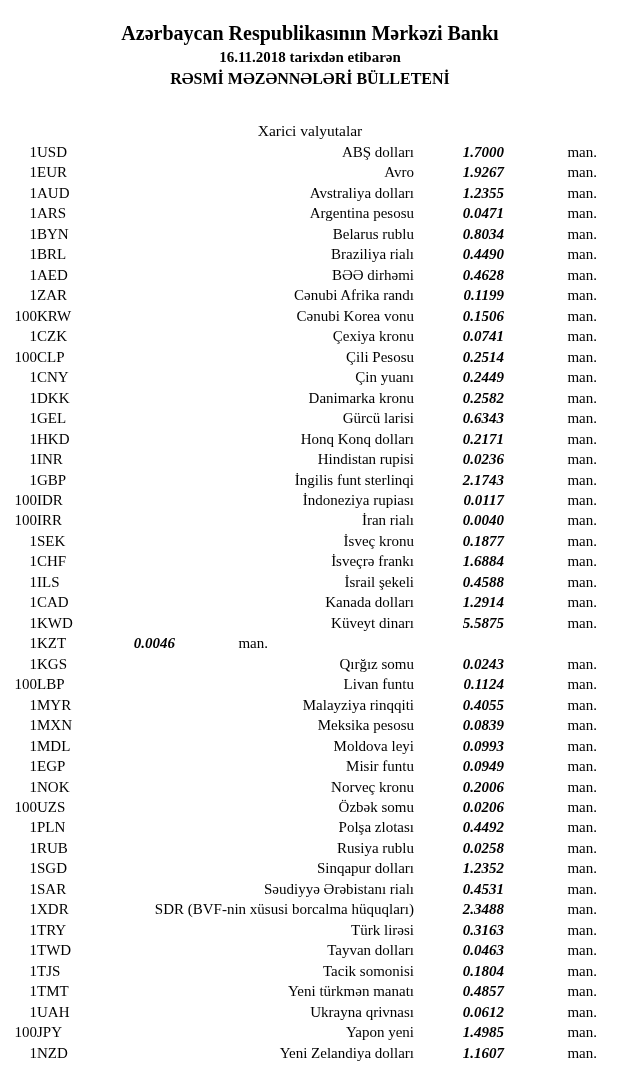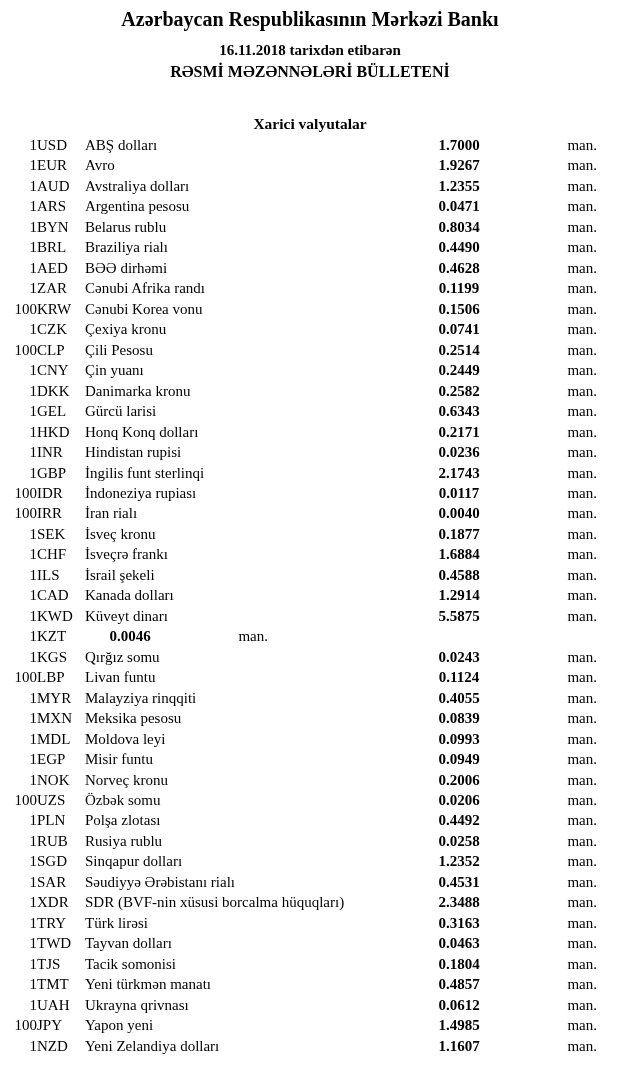--- a/index.html
+++ b/index.html
@@ -11,46 +11,46 @@
     width: 620px;
     height: 1073px;
     color: #000000;
     font-family: "Liberation Serif", "DejaVu Serif", serif;
     overflow: hidden;
   }
   .page {
     width: 620px;
     height: 1073px;
     box-sizing: border-box;
-    padding-top: 6px;
+    padding-top: 20px;
   }
   .hdr {
     text-align: center;
     font-weight: bold;
   }
   .bank-name {
     font-size: 20px;
     line-height: 26px;
   }
   .date-line {
     font-size: 15px;
     line-height: 22px;
-    margin-top: 7px;
+    margin-top: 0;
   }
   .subtitle {
     font-size: 15.5px;
     line-height: 22px;
   }
   .bulletin-title {
     font-size: 16px;
     line-height: 22px;
   }
   .section-title {
     text-align: center;
-    font-weight: bold;
+    font-weight: normal;
     font-size: 15.5px;
     line-height: 20px;
     margin-top: 31px;
   }
   .table {
     margin-top: 3px;
     box-sizing: border-box;
     padding-right: 23px;
   }
   .row {
@@ -66,26 +66,28 @@
   }
   .code {
     width: 48px;
     flex: 0 0 auto;
   }
   .name {
     flex: 1 1 auto;
     padding-left: 0px;
     white-space: nowrap;
     overflow: hidden;
+    text-align: right;
   }
   .rate {
     flex: 0 0 auto;
     width: 90px;
-    text-align: center;
+    text-align: right;
     font-weight: bold;
+    font-style: italic;
   }
   .unit {
     flex: 0 0 auto;
     width: 47px;
     text-align: right;
     margin-left: 46px;
   }
 </style>
 </head>
 <body>

